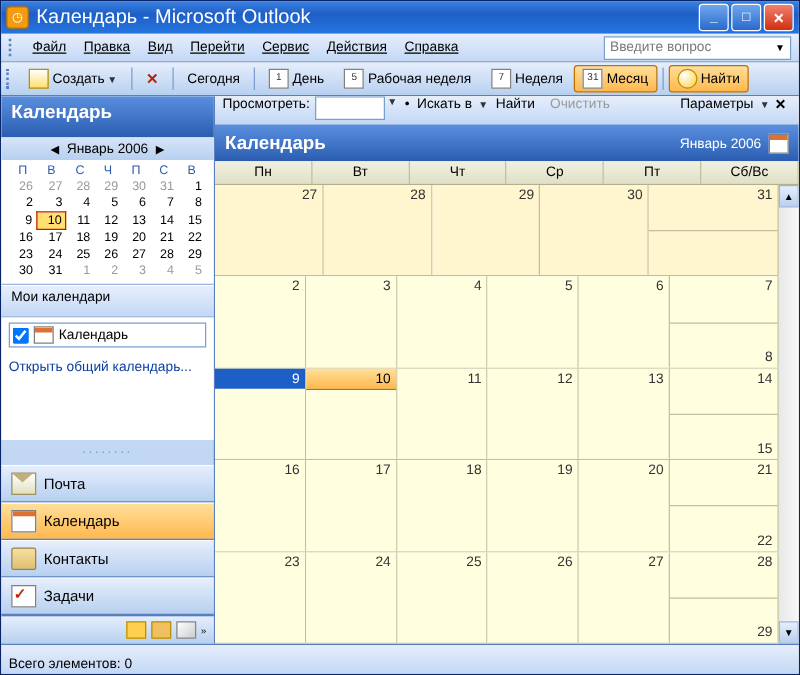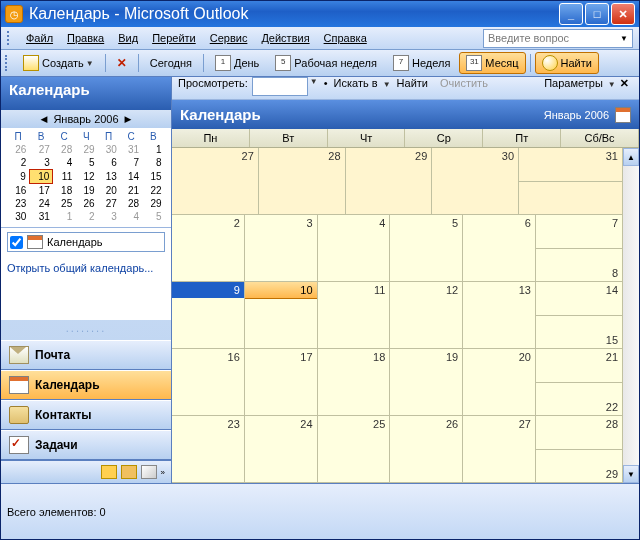--- a/index.html
+++ b/index.html
@@ -39,21 +39,21 @@
 .dp-grid td{text-align:right;padding:1px 3px;cursor:default}
 .dp-grid td.dim{color:#999}
 .dp-grid td.today{border:1px solid #c02000;background:#ffe070}
 .nav-section-h{height:18px;background:linear-gradient(#e6eefc,#c3d8f5);padding:3px 8px;border-top:1px solid #fff;border-bottom:1px solid #9ab5df;font-size:11px}
 .nav-body{flex:1;background:#fff;padding:4px 6px;font-size:11px}
 .cal-item{display:flex;align-items:center;padding:2px;border:1px solid #7a9ed0}
 .cal-item input{margin:0 4px 0 0}
 .link{color:#0b3fa2;margin-top:10px;display:block;cursor:default}
 .dots{text-align:center;color:#7a9ed0;letter-spacing:2px;padding:4px}
 .nav-buttons{}
-.nav-btn{height:28px;background:linear-gradient(#e6eefc,#b7d0f0);border-top:1px solid #fff;border-bottom:1px solid #5a7fbf;display:flex;align-items:center;padding:0 8px;font-weight:bold;font-size:12px;cursor:default}
+.nav-btn{height:28px;background:linear-gradient(#e6eefc,#b7d0f0);border-top:1px solid #fff;border-bottom:1px solid #5a7fbf;display:flex;align-items:center;padding:0 8px;font-weight:normal;font-size:12px;cursor:default}
 .nav-btn.sel{background:linear-gradient(#ffdf9a,#ffb84d)}
 .nav-btn .ico{width:18px;height:16px;margin-right:6px}
 .ico-mail{background:linear-gradient(#fff,#e0e0c0);border:1px solid #a09060;position:relative}
 .ico-mail:after{content:"";position:absolute;left:0;top:0;border-left:8px solid transparent;border-right:8px solid transparent;border-top:7px solid #c0b080}
 .ico-cal{background:#fff;border:1px solid #808080;box-shadow:inset 0 4px 0 #e07030}
 .ico-contacts{background:linear-gradient(#f5e0a0,#e0c070);border:1px solid #a08030;border-radius:2px}
 .ico-tasks{background:#fff;border:1px solid #808080;position:relative}
 .ico-tasks:before{content:"✓";position:absolute;left:1px;top:-1px;color:#c02000;font-size:12px;font-weight:bold}
 .nav-footer{height:22px;background:linear-gradient(#e6eefc,#b7d0f0);border-top:1px solid #5a7fbf;display:flex;align-items:center;justify-content:flex-end;padding:0 6px;gap:4px}
 .nav-footer .sm{width:14px;height:12px}
@@ -75,21 +75,21 @@
 .cell.prev{background:#fff5cf}
 .cell .num{position:absolute;top:2px;right:4px;color:#333}
 .cell .event{position:absolute;top:22px;left:0;right:0;height:16px;background:#fff;border:1px solid #b0b090;border-left:none;border-right:none;font-size:10px;display:flex;align-items:center;padding:0 3px}
 .cell.today .num{background:#1e5fc7;color:#fff;left:0;right:0;top:0;text-align:right;padding:2px 4px}
 .cell.highlight .num{background:linear-gradient(#ffdf9a,#ffb84d);color:#000;left:0;right:0;top:0;text-align:right;padding:2px 4px;border-bottom:1px solid #c07000}
 .satrow{position:absolute;left:0;right:0;top:50%;height:0;border-top:1px solid #c0c0a0}
 .scrollbar{width:16px;background:linear-gradient(90deg,#e8e8e8,#f8f8f8);display:flex;flex-direction:column}
 .sb-btn{height:16px;background:linear-gradient(#e6eefc,#b7d0f0);border:1px solid #9ab5df;display:flex;align-items:center;justify-content:center;font-size:8px}
 .sb-track{flex:1}
 .gridwrap{flex:1;display:flex}
-.status{height:19px;background:linear-gradient(#e6eefc,#c3d8f5);border-top:1px solid #5a7fbf;padding:18px 6px;font-size:11px;display:flex;align-items:center}
+.status{height:19px;background:linear-gradient(#e6eefc,#c3d8f5);border-top:1px solid #5a7fbf;padding:2px 6px;font-size:11px;display:flex;align-items:flex-end}
 .dd{font-size:8px;color:#333;margin-left:2px}
 .close-x{padding:0 4px;font-weight:bold;cursor:default}
 .lastcol{flex:1.2}
 </style>
 </head>
 <body>
 
 <div class="window">
   <div class="titlebar">
     <div class="logo">◷</div>
@@ -226,20 +226,21 @@
                   <td class="dim">1</td>
                   <td class="dim">2</td>
                   <td class="dim">3</td>
                   <td class="dim">4</td>
                   <td class="dim">5</td>
                 </tr>
         </tbody>
             </table>
           </div>
       </div>
+      <div class="nav-section-h">Мои календари</div>
       <div class="nav-body">
         <div class="cal-item">
             <input type="checkbox" checked="" style="">
             <span class="ico ico-cal" style="width:14px;height:12px;margin-right:4px"></span>
             <span>Календарь</span>
           </div>
         <span class="link">Открыть общий календарь...</span>
       </div>
       <div class="dots">∙∙∙∙∙∙∙∙</div>
       <div class="nav-buttons">

